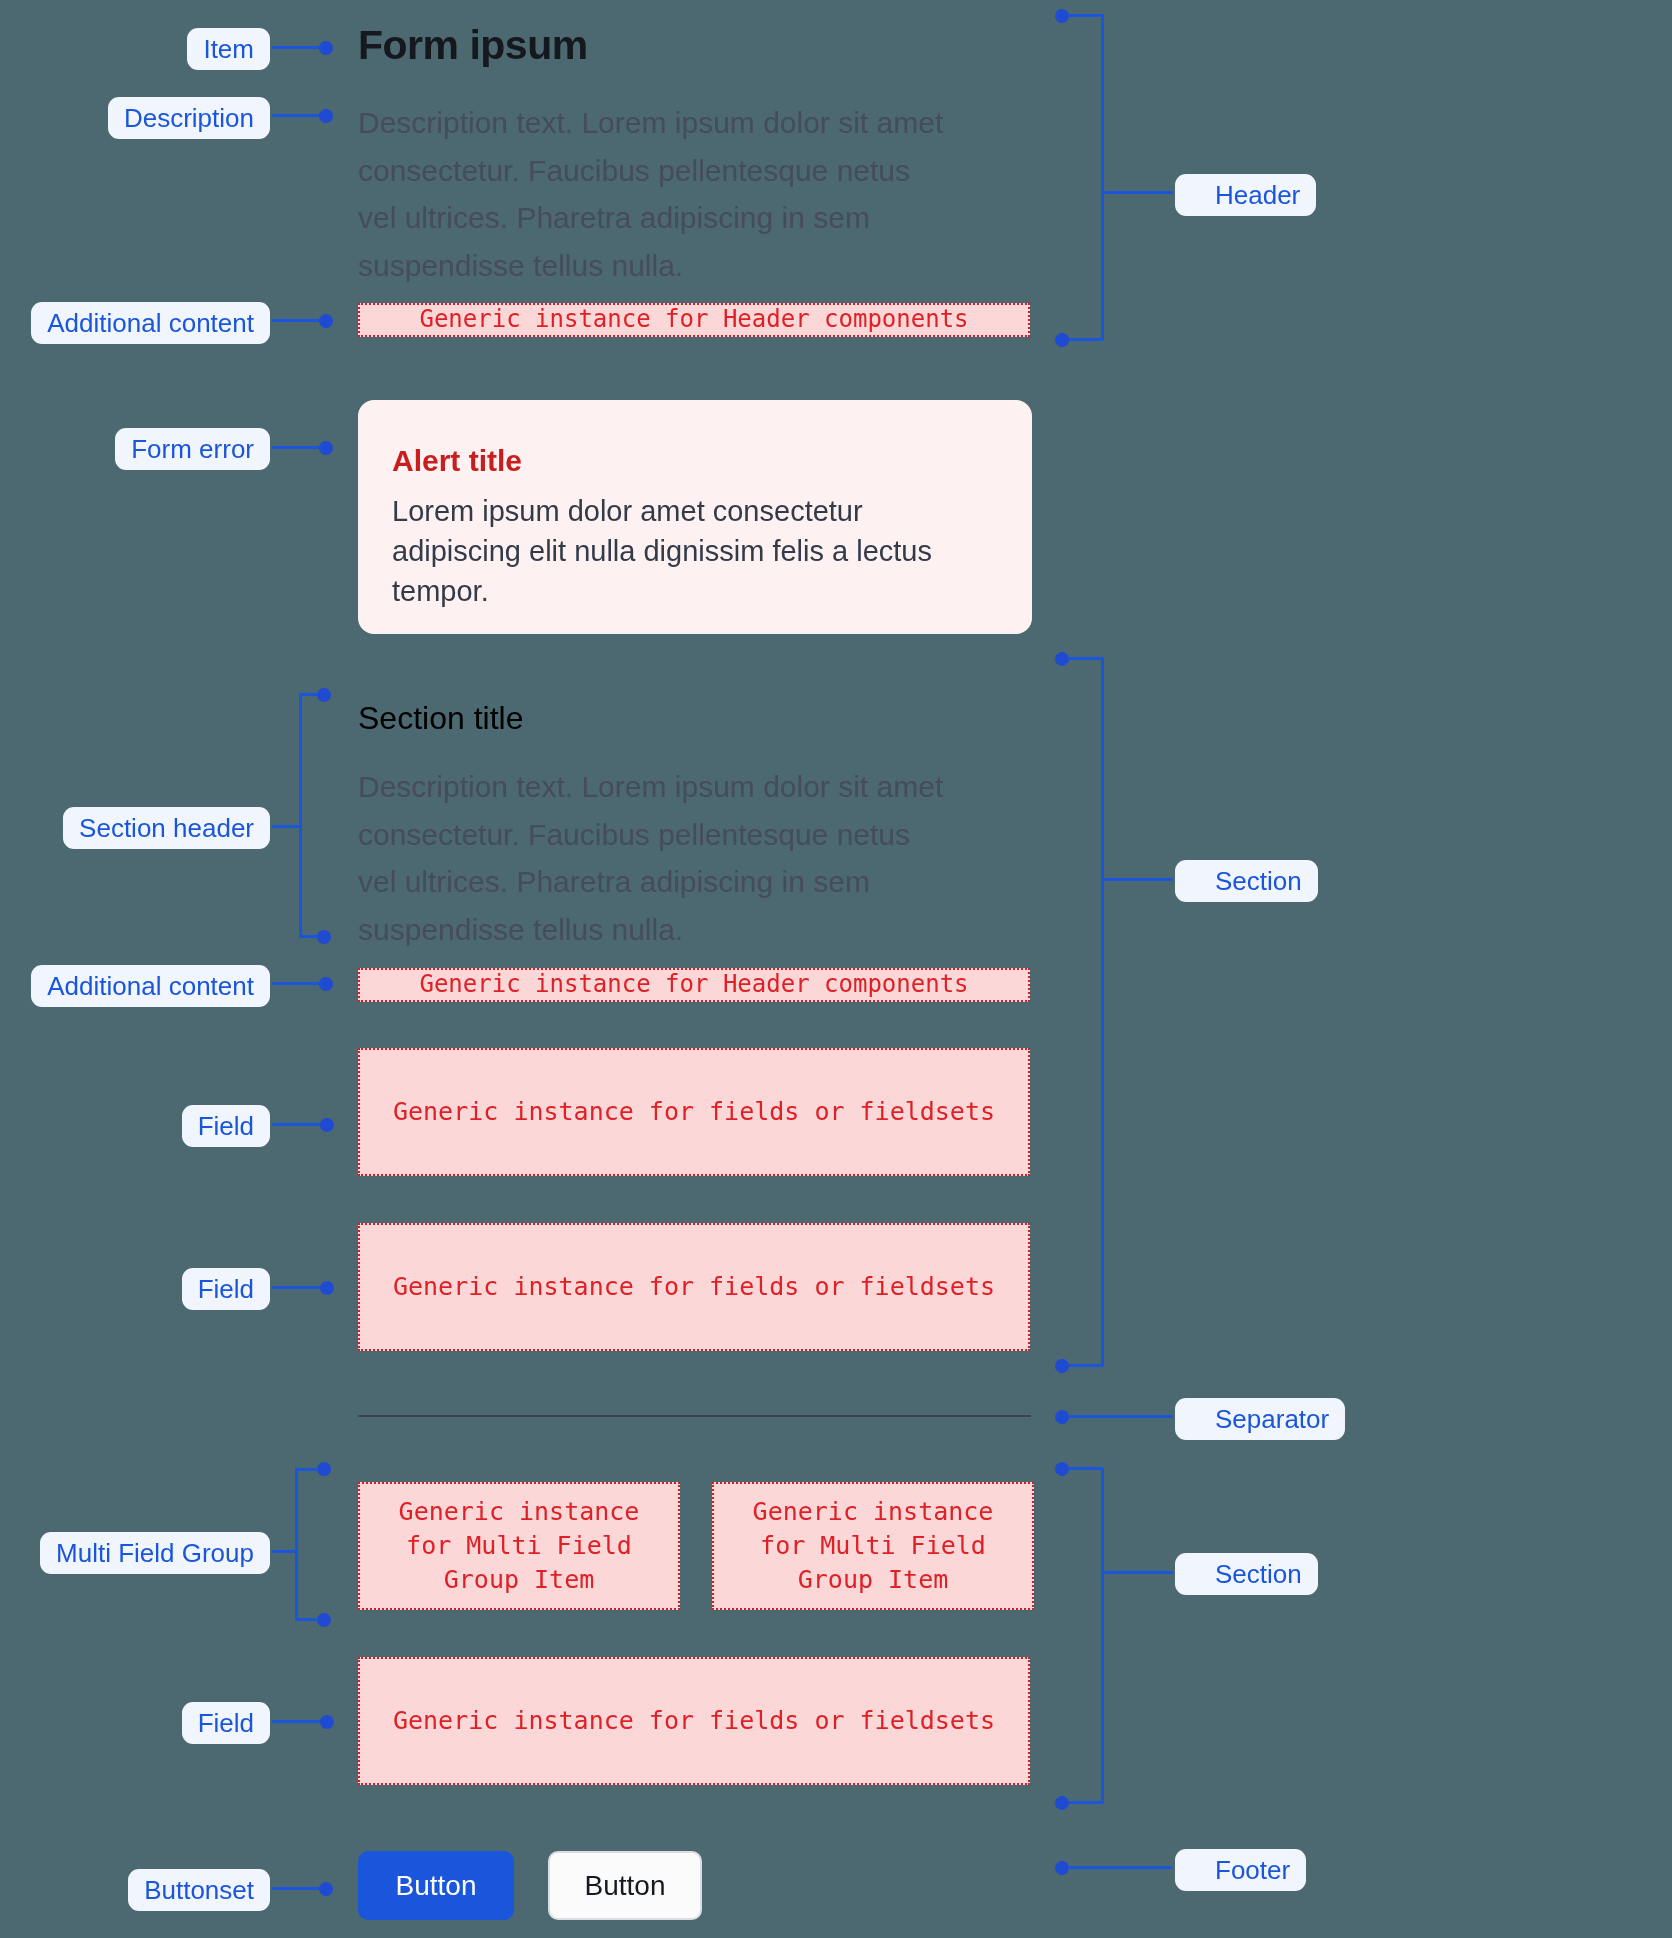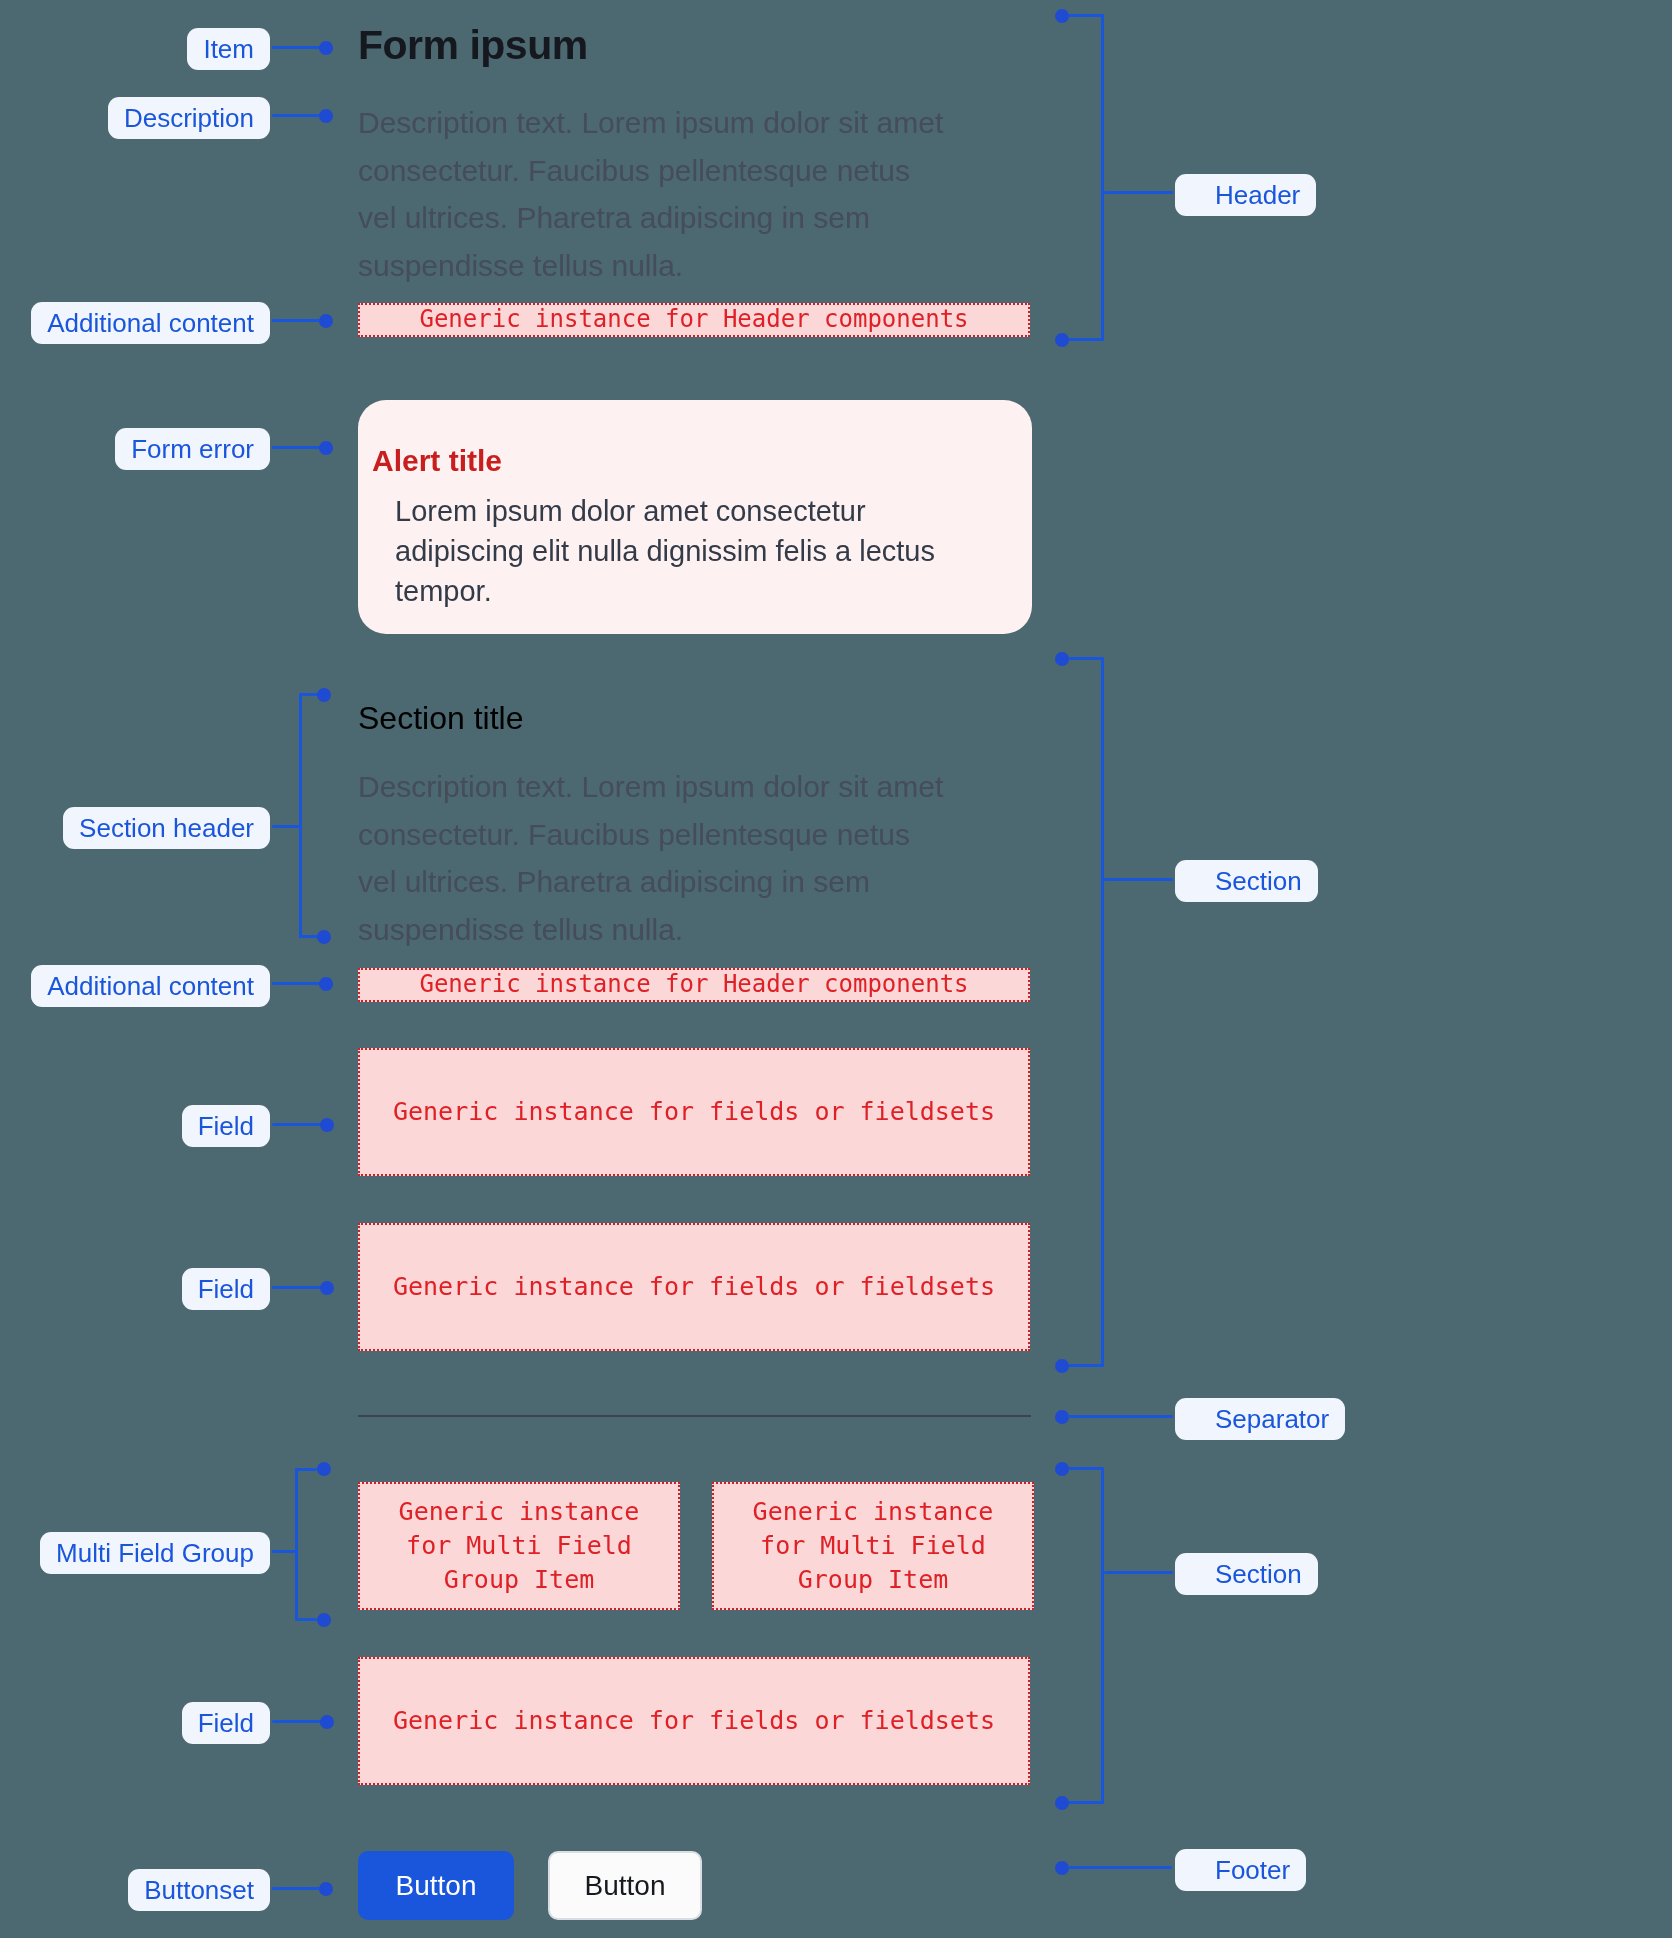--- a/index.html
+++ b/index.html
@@ -22,23 +22,23 @@
   .form-title{position:absolute;left:358px;top:22px;font-size:41px;font-weight:700;
               color:#15181e;letter-spacing:-.5px;}
   .section-title{position:absolute;left:358px;top:700px;font-size:32px;font-weight:400;color:#000000;}
   .desc{position:absolute;left:358px;width:680px;font-size:30px;line-height:47.5px;color:#454c5a;}
 
   .strip{position:absolute;left:358px;width:672px;height:34px;box-sizing:border-box;
          background:#fbd7d7;border:2px dotted #cf2029;color:#df2026;
          font-family:"DejaVu Sans Mono",monospace;font-size:24px;line-height:29px;text-align:center;}
 
   .alert{position:absolute;left:358px;top:400px;width:674px;height:234px;box-sizing:border-box;
-         background:#fdf1f1;border-radius:28px;padding:44px 14px;}
+         background:#fdf1f1;border-radius:16px;padding:44px 34px;}
   .alert-title{font-size:30px;font-weight:700;color:#c81e1e;margin:0 0 13px 0;}
-  .alert-body{font-size:29px;line-height:40px;color:#333b49;margin-left:23px;}
+  .alert-body{font-size:29px;line-height:40px;color:#333b49;}
 
   .fieldbox{position:absolute;left:358px;width:672px;height:128px;box-sizing:border-box;
             background:#fbd7d7;border:2px dotted #cf2029;color:#df2026;
             font-family:"DejaVu Sans Mono",monospace;font-size:25px;line-height:34px;
             display:flex;align-items:center;justify-content:center;text-align:center;}
   .mfg{width:322px;}
 
   .separator{position:absolute;left:358px;top:1415px;width:673px;height:2px;background:#3e4150;}
 
   .btn{position:absolute;top:1851px;height:69px;box-sizing:border-box;border-radius:10px;

